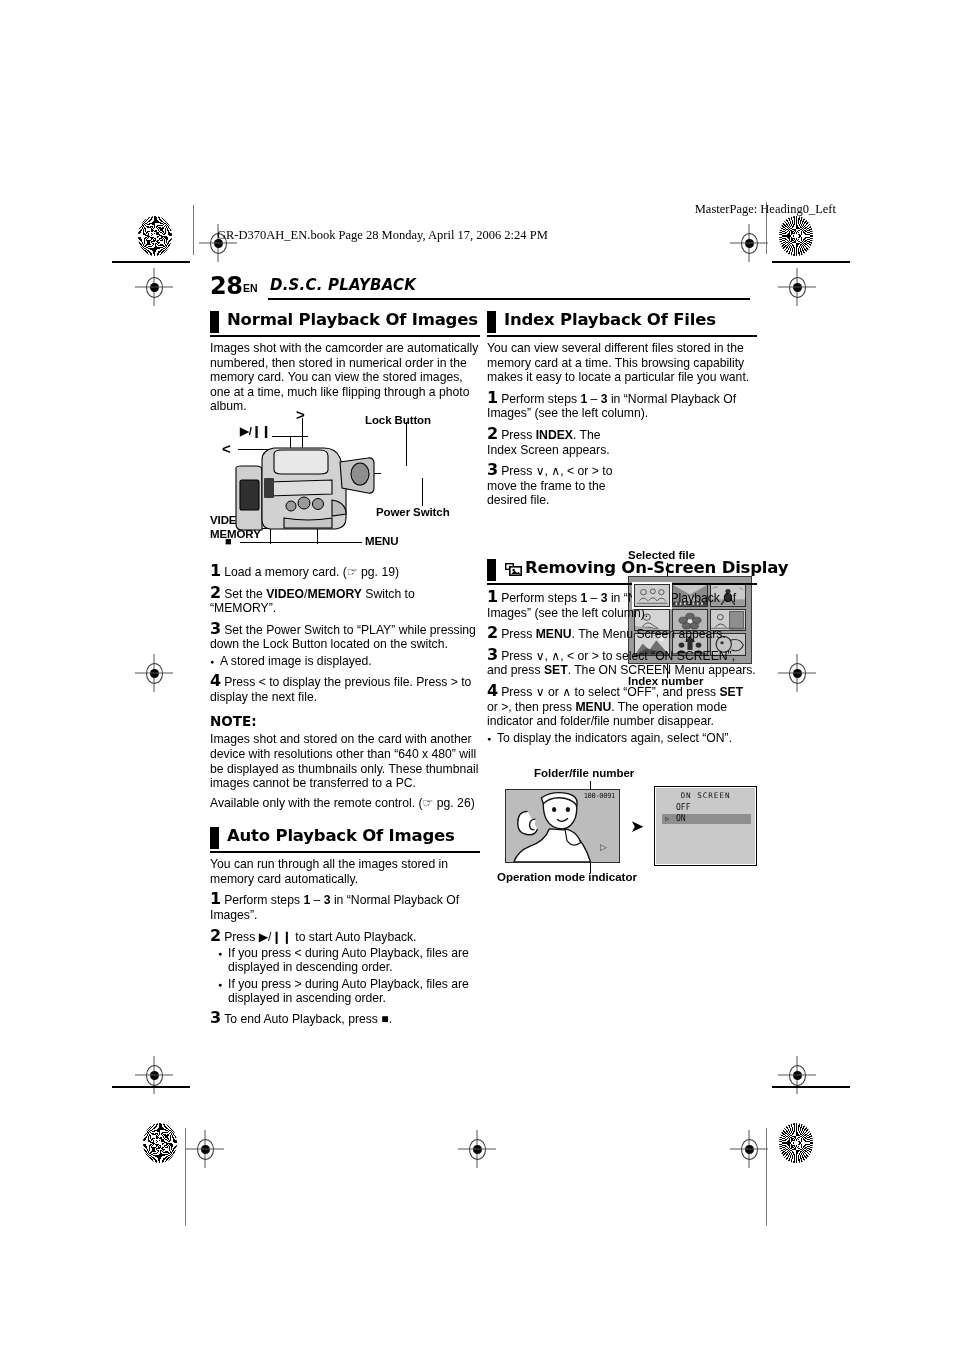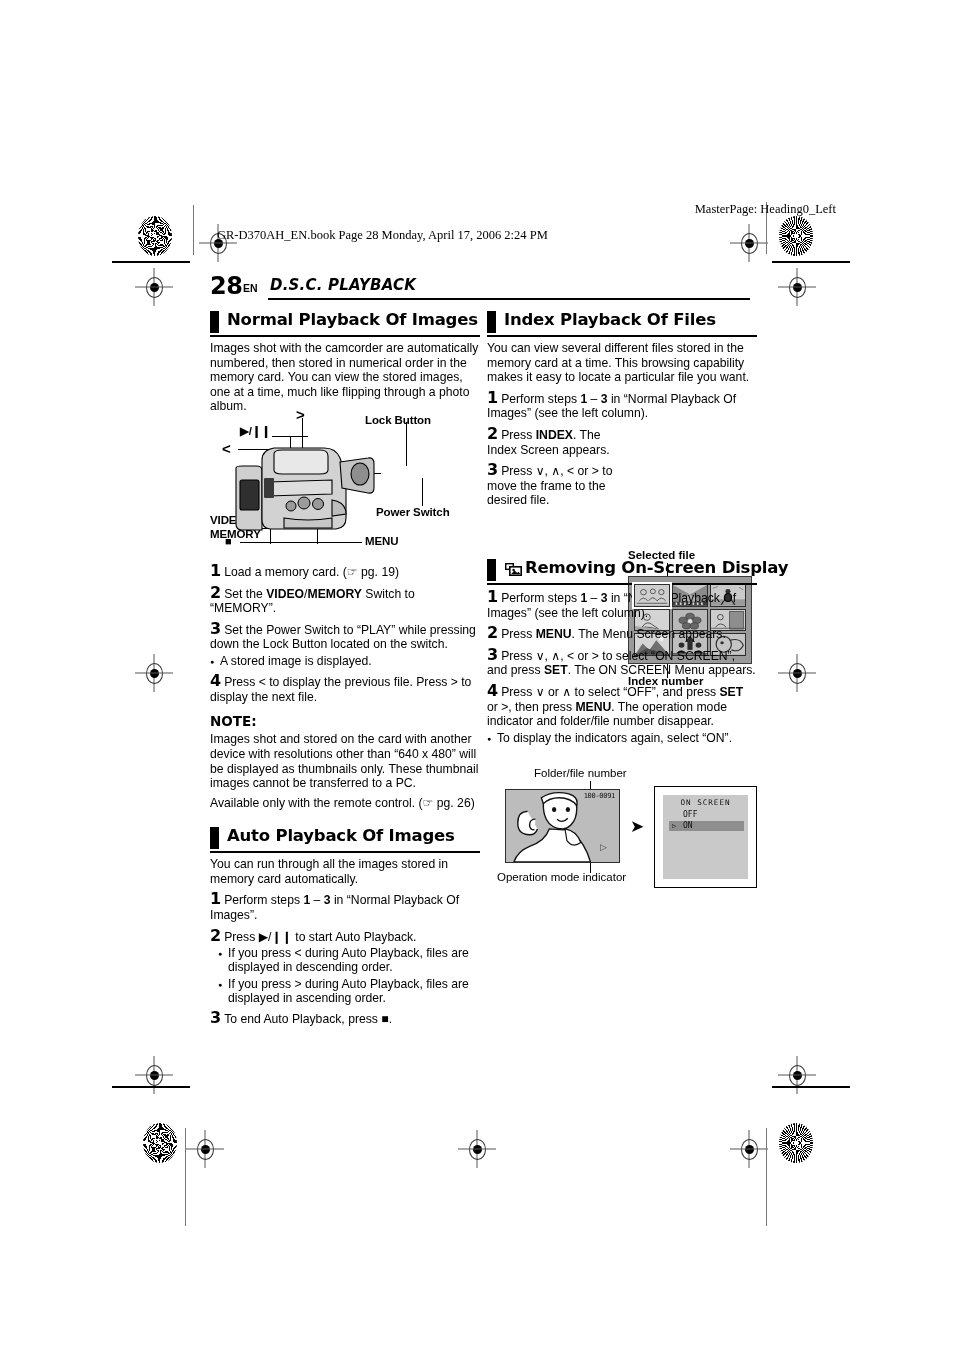--- a/index.html
+++ b/index.html
@@ -202,43 +202,43 @@
   .idx-lbl {
     position:absolute; font-family:"Liberation Sans", sans-serif;
     font-weight:bold; font-size:11.5px; white-space:nowrap;
   }
   .idx-lead { position:absolute; width:1.4px; background:#000; }
 
   
   .osdfig { position:relative; width:270px; height:115px; margin-top:22px; }
   .osd-lbl {
     position:absolute; font-family:"Liberation Sans", sans-serif;
-    font-weight:normal; font-size:11.5px; white-space:nowrap;
+    font-weight:bold; font-size:11.5px; white-space:nowrap;
   }
   .osd-lead { position:absolute; width:1.4px; background:#000; }
   .osd-shot {
     position:absolute; left:18px; top:22px; width:115px; height:74px;
     background:#b4b4b4; border:1px solid #2d2d2d; overflow:hidden;
   }
   .osd-shot .ff {
     position:absolute; right:4px; top:2px;
     font-family:"DejaVu Sans Mono", monospace; font-size:7px; color:#111;
     letter-spacing:-0.3px;
   }
   .osd-shot .opind {
     position:absolute; right:12px; bottom:10px;
     font-size:9px; color:#444; line-height:9px;
   }
   .osd-arrow {
     position:absolute; left:143px; top:52px; width:16px; height:16px;
     font-size:17px; line-height:16px; color:#000;
   }
   .osd-menu {
-    position:absolute; left:167px; top:19px; width:103px; height:102px;
-    background:#ffffff; border:1.6px solid #000; padding:8px;
+    position:absolute; left:167px; top:19px; width:103px; height:80px;
+    background:#ffffff; border:1.6px solid #000; padding:1px;
   }
   .osd-menu-inner { position:relative; width:100%; height:100%; background:#c9c9c9; }
   .osd-menu .title {
     position:absolute; left:0; right:0; top:3px; text-align:center;
     font-family:"DejaVu Sans Mono", monospace; font-size:7.6px; letter-spacing:1px; color:#111;
   }
   .osd-menu .row {
     position:absolute; left:6px; right:4px; height:10px;
     font-family:"DejaVu Sans Mono", monospace; font-size:8px; color:#111;
     padding-left:14px; line-height:10px;

